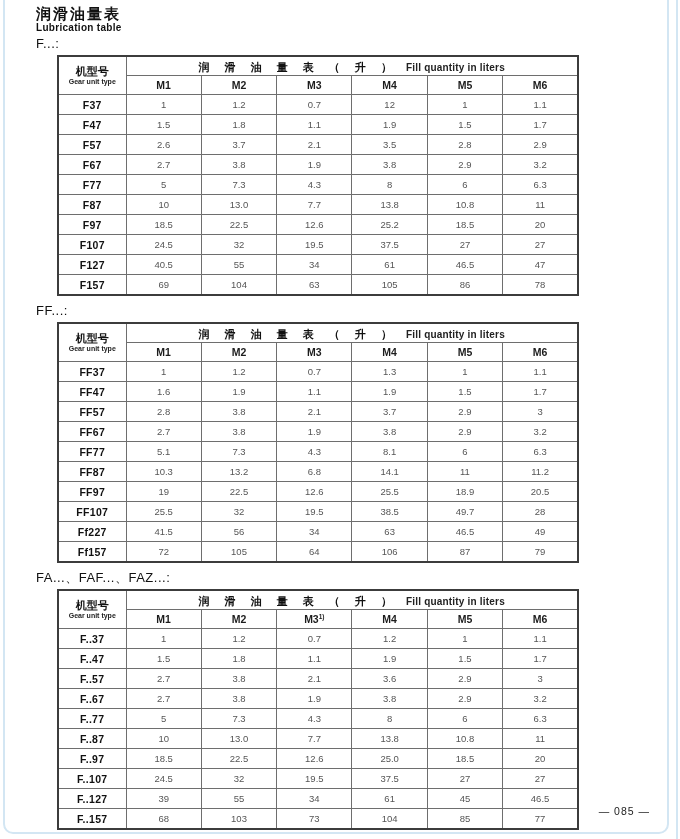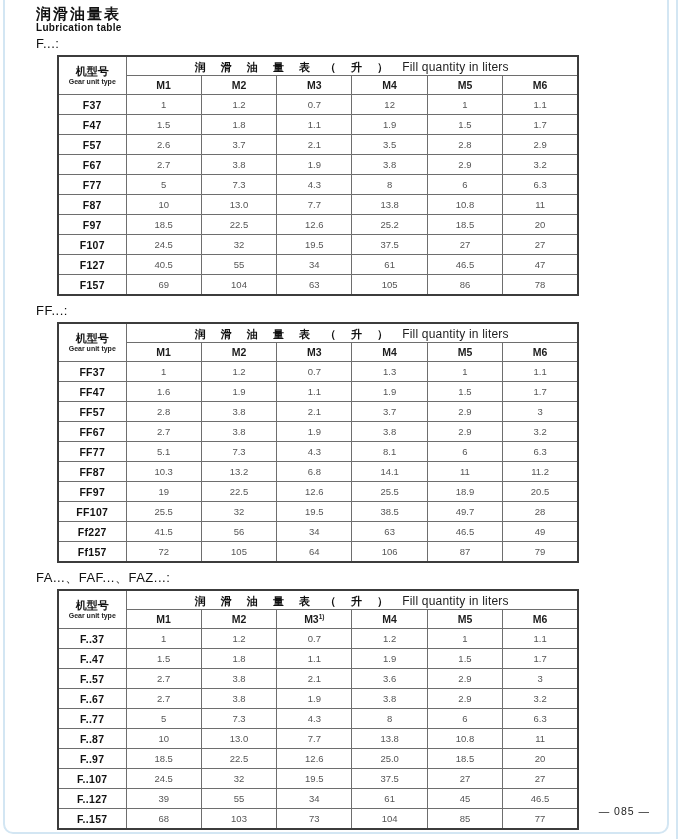--- a/index.html
+++ b/index.html
@@ -34,21 +34,21 @@
     width: 522px; margin-left: 21px;
     border: 2px solid #3c3c3c;
   }
   .lube-table th, .lube-table td {
     border: 1px solid #6e6e6e; text-align: center; vertical-align: middle; padding: 0;
   }
   col.c-model { width: 68px; }
 
   .fill-head { height: 16px; }
   .fill-head .zh { font-size: 11px; font-weight: bold; letter-spacing: 6px; color: #111; margin-top: 12px; }
-  .fill-head .en { font-size: 12px; font-weight: normal; color: #222; margin-left: 8px; letter-spacing: 0.2px; }
+  .fill-head .en { font-size: 10px; font-weight: bold; color: #222; margin-left: 8px; letter-spacing: 0.2px; }
 
   .model-head .zh { font-size: 11px; font-weight: bold; line-height: 13px; }
   .model-head .en { font-size: 7px; font-weight: bold; line-height: 8px; color: #222; }
 
   tr.m-row th { height: 18px; font-size: 10.5px; font-weight: bold; color: #1c1c1c; }
   tr.m-row th sup { font-size: 6.5px; vertical-align: super; line-height: 0; }
 
   tbody td { height: 19px; font-size: 9.5px; color: #555; }
   tbody td.model { font-size: 10.5px; font-weight: bold; color: #111; letter-spacing: 0.3px; }
 

